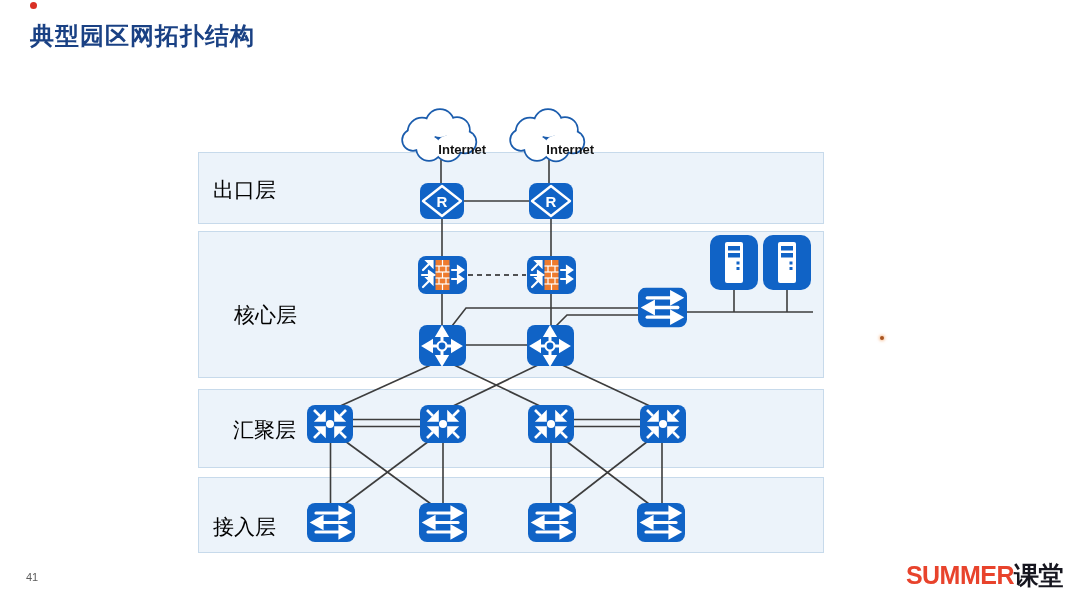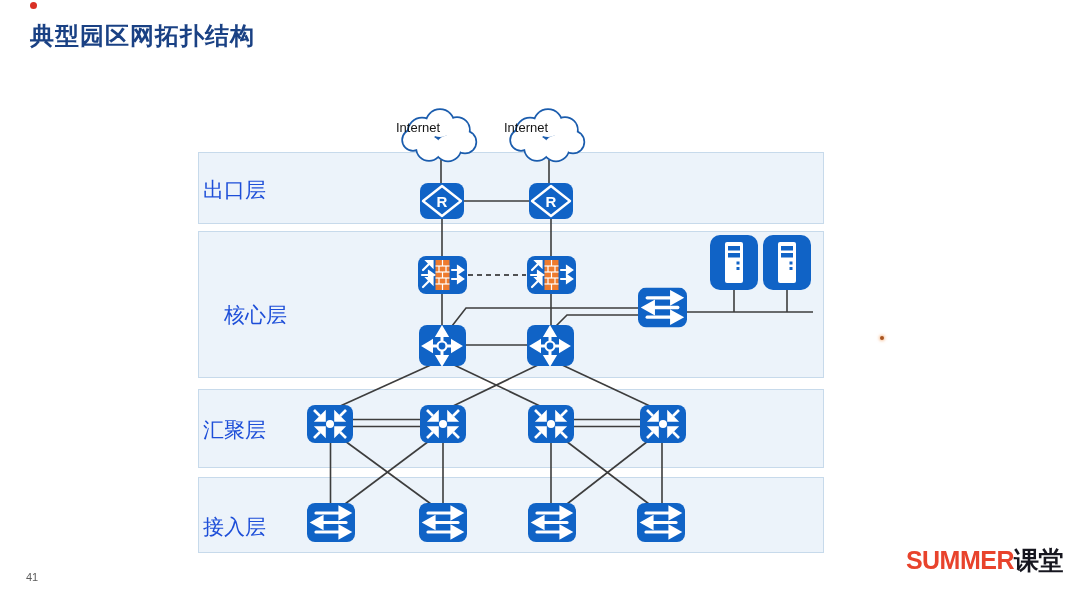--- a/index.html
+++ b/index.html
@@ -11,36 +11,36 @@
   #rec-dot { position:absolute; left:30px; top:2px; width:7px; height:7px;
     border-radius:50%; background:#d93025; }
   #title { position:absolute; left:30px; top:20px; font-size:24px; font-weight:700;
     color:#1a4184; letter-spacing:1px; }
   .band { position:absolute; left:198px; width:626px; background:#ecf3fa;
     border:1px solid #c7daeb; z-index:1; }
   #band-egress { top:152px; height:72px; }
   #band-core { top:231px; height:147px; }
   #band-agg { top:389px; height:79px; }
   #band-access { top:477px; height:76px; }
-  .band-label { position:absolute; left:203px; font-size:21px; color:#1d4ed8; z-index:2; }
+  .band-label { position:absolute; left:213px; font-size:21px; color:#000000; z-index:2; }
   #label-egress { top:176px; }
   #label-core { top:301px;margin-left:21px; }
-  #label-agg { top:416px; }
+  #label-agg { top:416px;margin-left:20px; }
   #label-access { top:505px;margin-top:8px; }
   #links { position:absolute; left:0; top:0; z-index:2; }
   #links line, #links polyline { stroke:#3d3d3d; stroke-width:1.6; fill:none; }
   #links .dashed { stroke:#1c1c1c; stroke-dasharray:5 4; }
   .node { position:absolute; z-index:3; }
   .node svg { display:block; width:100%; height:100%; }
-  .cloud-label { position:absolute; left:0; top:12px; width:100%; text-align:left;
-    font-size:13px; font-weight:400; color:#141414; }
+  .cloud-label { position:absolute; left:0; top:34px; width:100%; text-align:right;
+    font-size:13px; font-weight:700; color:#141414; }
   #laser-dot { position:absolute; left:880px; top:336px; width:4px; height:4px;
     border-radius:50%; background:#a8541f; box-shadow:0 0 3px 1px rgba(240,150,80,.55); z-index:4; }
   #page-num { position:absolute; left:26px; top:571px; font-size:11px; color:#5c5c5c; }
-  #logo { position:absolute; right:17px; top:544px; font-size:25px; font-weight:700;
+  #logo { position:absolute; right:17px; top:559px; font-size:25px; font-weight:700;
     letter-spacing:-0.5px; white-space:nowrap; }
   #logo .summer { color:#e8432c; }
   #logo .ketang { color:#16161f; }
 </style>
 </head>
 <body>
 
 <svg width="0" height="0" style="position:absolute" aria-hidden="true">
   <defs>
     <symbol id="sym-cloud" viewBox="0 0 90 58">

